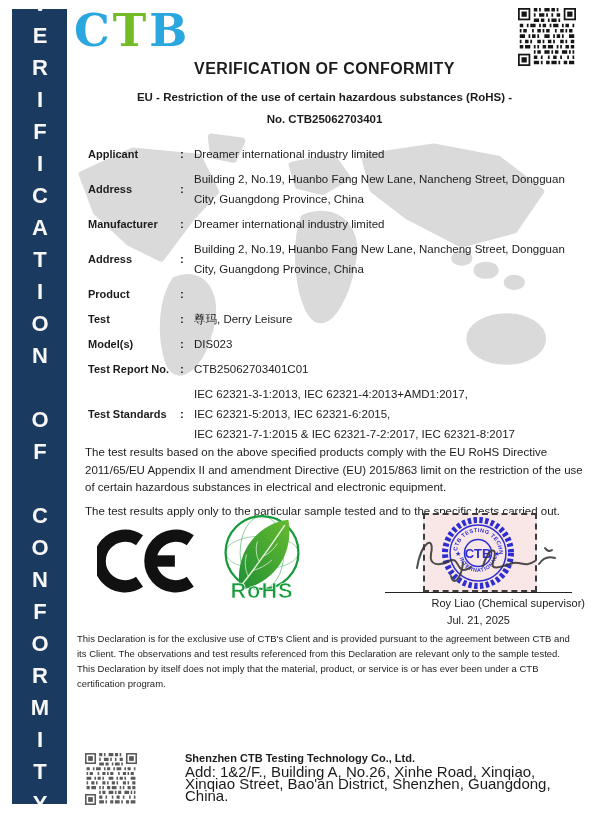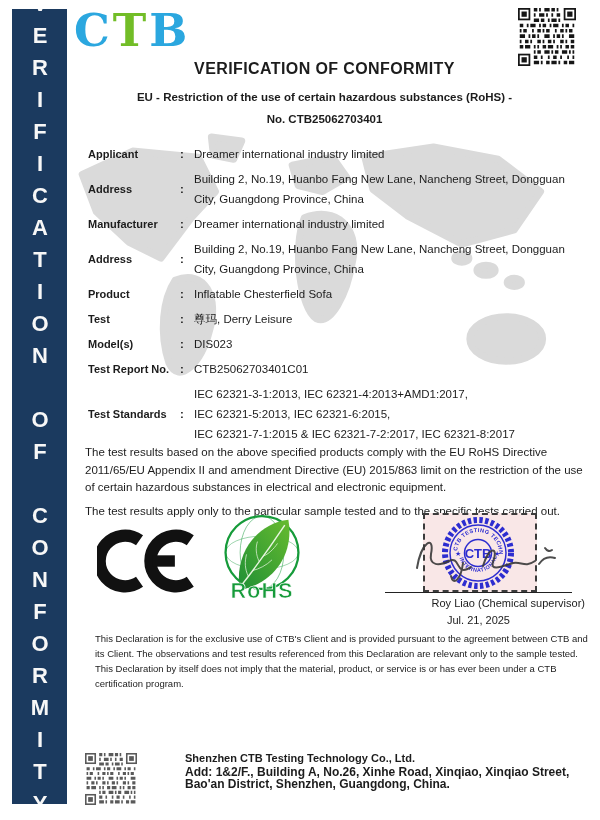--- a/index.html
+++ b/index.html
@@ -51,26 +51,26 @@
   .stamp-box{position:absolute;left:423px;top:513px;width:114px;height:79px;
         background:#f9e7e7;border:2px dashed #3c3c3c;box-sizing:border-box;z-index:2;}
   .seal{position:absolute;left:0;top:0;width:110px;height:75px;}
   .signature{position:absolute;left:405px;top:518px;width:160px;height:74px;z-index:3;}
 
   .sig-line{position:absolute;left:385px;top:592px;width:187px;border-top:1.6px solid #222;z-index:2;}
   .sig-name{position:absolute;left:372px;top:597px;width:213px;text-align:right;font-size:11px;z-index:2;}
   .sig-date{position:absolute;left:372px;top:614px;width:213px;text-align:center;font-size:11px;z-index:2;}
 
   
-  .declaration{position:absolute;left:95px;top:631px;width:501px;font-size:9.5px;line-height:15px;z-index:2;}
+  .declaration{position:absolute;left:77px;top:631px;width:501px;font-size:9.5px;line-height:15px;z-index:2;}
 
   
   .footer-text{position:absolute;left:185px;top:752px;width:402px;z-index:2;}
   .footer-company{font-size:11px;font-weight:bold;margin-bottom:2px;}
-  .footer-address{font-size:12px;line-height:12px;font-weight:bold;}
+  .footer-address{font-size:15px;line-height:12px;}
   .footer-contacts{font-size:9.5px;margin-top:2px;}
   .footer-contacts span{display:inline-block;margin-right:26px;margin-top:28px;}
 </style>
 </head>
 <body>
 
 <div class="page">
 
   <div class="side-banner">
     <span>VERIFICATION OF CONFORMITY</span>
@@ -150,21 +150,20 @@
     </div>
     <div class="field-row">
       <div class="field-label">Address</div>
       <div class="field-colon">:</div>
       <div class="field-value">Building 2, No.19, Huanbo Fang New Lane, Nancheng Street, Dongguan
 City, Guangdong Province, China</div>
     </div>
     <div class="field-row">
       <div class="field-label">Product</div>
       <div class="field-colon">:</div>
-      <div class="field-value">Inflatable Chesterfield Sofa</div>
     </div>
     <div class="field-row">
       <div class="field-label">Test</div>
       <div class="field-colon">:</div>
       <div class="field-value">尊玛, Derry Leisure</div>
     </div>
     <div class="field-row">
       <div class="field-label">Model(s)</div>
       <div class="field-colon">:</div>
       <div class="field-value">DIS023</div>

